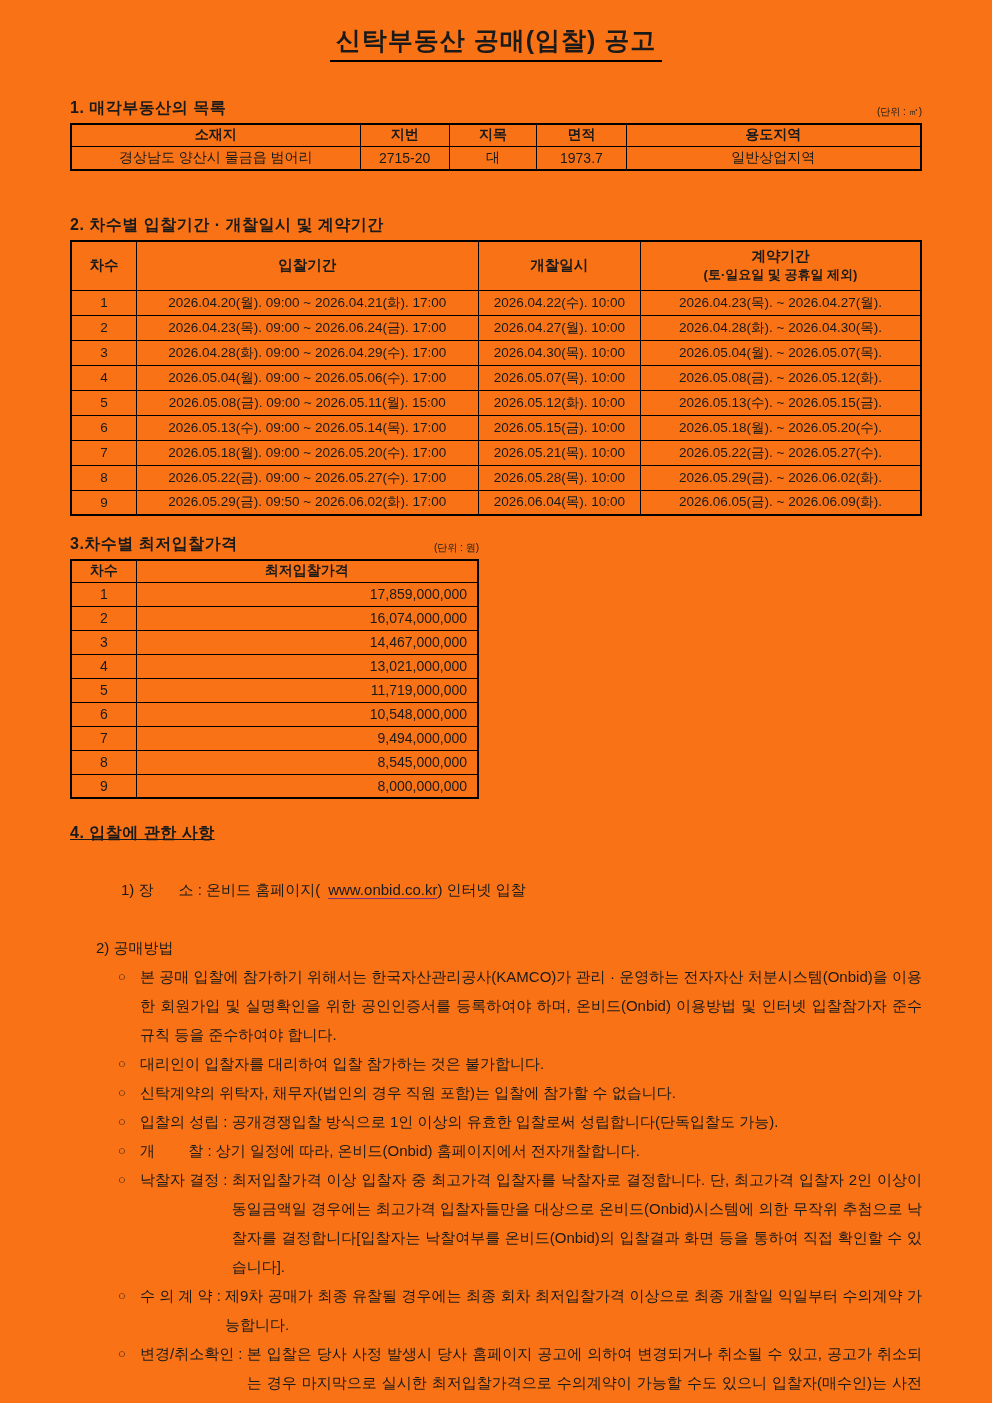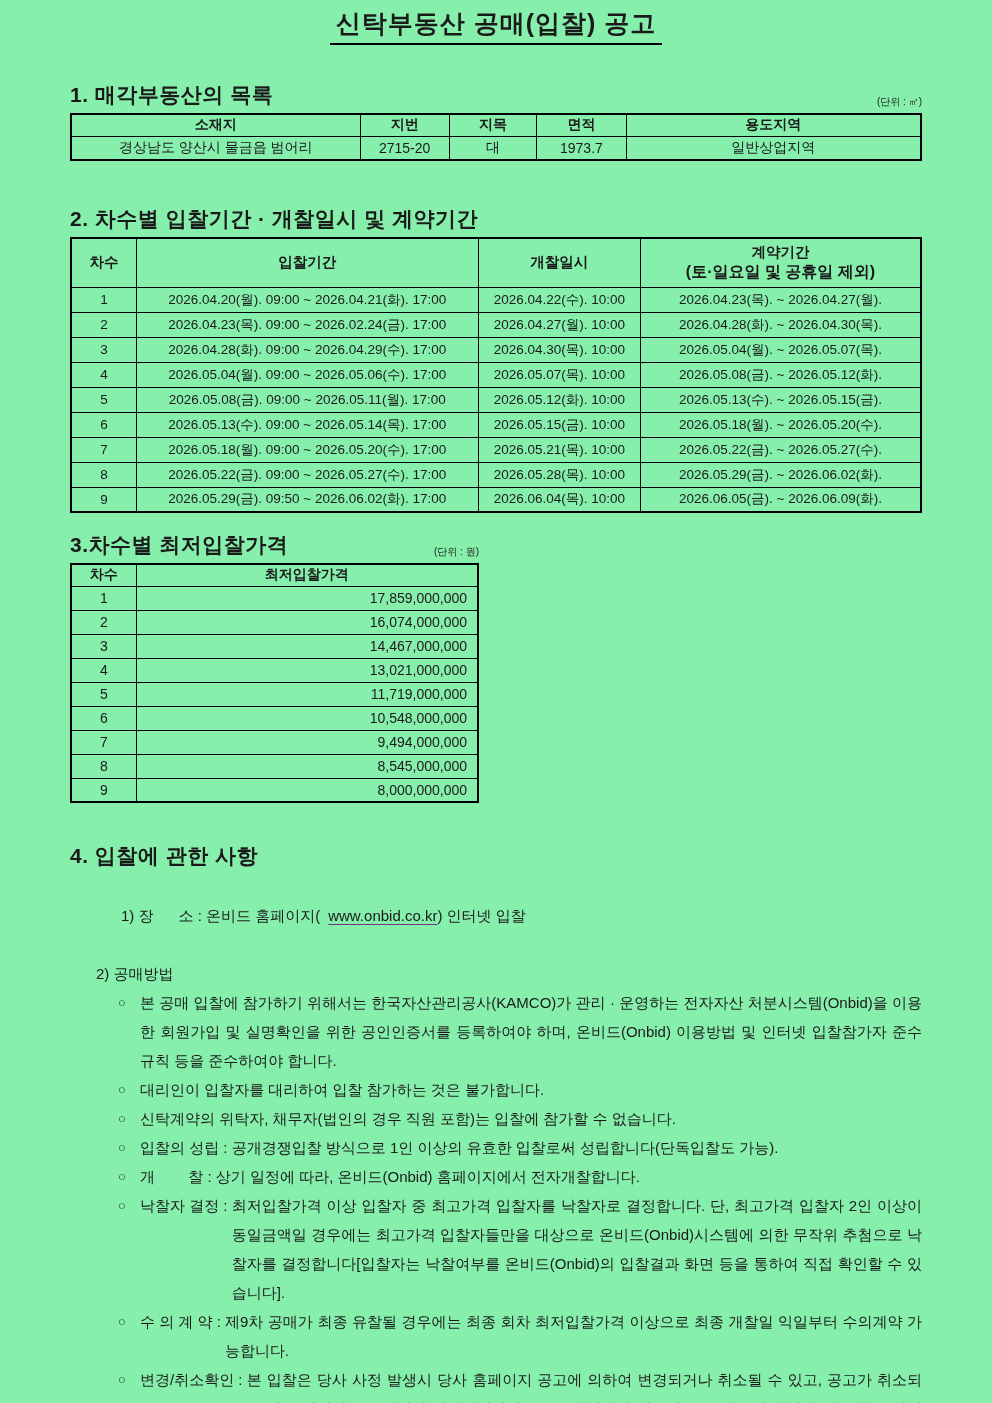--- a/index.html
+++ b/index.html
@@ -1,62 +1,62 @@
 <!DOCTYPE html>
 <html lang="ko"><head>
 <meta charset="utf-8">
 <style>
   * { box-sizing: border-box; }
   html,body { margin:0; padding:0; background:#ffffff; }
   .page {
     width: 992px; height: 1403px;
     margin: 0 auto;
-    padding: 3px 70px 0 70px;
+    padding: 20px 70px 0 70px;
     font-family: "Liberation Sans", "DejaVu Sans", sans-serif;
     color: #1a1a1a;
-    background:#86efac;
+    background:#f97316;
     overflow: hidden;
   }
 
   
   .title-wrap { text-align: center; margin-top: 4px; }
   .doc-title {
     display: inline-block;
     font-size: 25px; font-weight: 700; letter-spacing: 1px;
     border-bottom: 2.5px solid #000;
     padding: 0 6px 3px 6px;
   }
 
   
   .sec-row { display:flex; justify-content: space-between; align-items: flex-end; }
-  .sec-head { font-size: 21px; font-weight: 700; letter-spacing: 0.5px; }
+  .sec-head { font-size: 16px; font-weight: 700; letter-spacing: 0.5px; }
   .unit-label { font-size: 10px; font-weight: 400; }
 
   .sec1-row { margin-top: 36px; }
   .sec2-row { margin-top: 44px; }
   .sec3-row { margin-top: 18px; width: 409px; }
-  .sec4-head { margin-top: 39px; }
+  .sec4-head { margin-top: 24px; text-decoration: underline; }
 
   
   table { border-collapse: collapse; table-layout: fixed; margin-top: 4px; }
   table { border: 2px solid #000; }
   th, td { border: 1.2px solid #000; font-size: 14px; text-align: center; padding: 1px 4px; overflow: hidden; white-space: nowrap; }
   th { font-weight: 700; }
 
   .t1 { width: 852px; }
   .t1 th { height: 22px; }
   .t1 td { height: 24px; }
   .t1 .c0 { width: 34%; } .t1 .c1 { width: 10.5%; } .t1 .c2 { width: 10.3%; }
   .t1 .c3 { width: 10.5%; } .t1 .c4 { width: 34.7%; }
 
   .t2 { width: 852px; }
   .t2 th { height: 49px; font-size: 14.5px; }
   .t2 td { height: 25px; font-size: 13.5px; }
   .t2 .c0 { width: 7.7%; } .t2 .c1 { width: 40.2%; } .t2 .c2 { width: 19.1%; } .t2 .c3 { width: 33%; }
-  .t2 th .sub { display:block; font-size: 16px; }
+  .t2 th .sub { display:block; font-size: 13px; }
 
   .t3 { width: 409px; }
   .t3 th { height: 22px; }
   .t3 td { height: 24px; }
   .t3 .c0 { width: 16%; }
   .t3 .c1 { width: 84%; }
   .t3 td.c1 { text-align: right; padding-right: 10px; }
 
   
   .sec4-body { margin-left: 26px; margin-top: 2px; font-size: 15px; line-height: 29px; }
@@ -126,39 +126,39 @@
     </thead>
     <tbody id="t2-body">
         <tr>
           <td class="c0">1</td>
           <td class="c1">2026.04.20(월). 09:00 ~ 2026.04.21(화). 17:00</td>
           <td class="c2">2026.04.22(수). 10:00</td>
           <td class="c3">2026.04.23(목). ~ 2026.04.27(월).</td>
         </tr>
         <tr>
           <td class="c0">2</td>
-          <td class="c1">2026.04.23(목). 09:00 ~ 2026.02.24(금). 17:00</td>
+          <td class="c1">2026.04.23(목). 09:00 ~ 2026.06.24(금). 17:00</td>
           <td class="c2">2026.04.27(월). 10:00</td>
           <td class="c3">2026.04.28(화). ~ 2026.04.30(목).</td>
         </tr>
         <tr>
           <td class="c0">3</td>
           <td class="c1">2026.04.28(화). 09:00 ~ 2026.04.29(수). 17:00</td>
           <td class="c2">2026.04.30(목). 10:00</td>
           <td class="c3">2026.05.04(월). ~ 2026.05.07(목).</td>
         </tr>
         <tr>
           <td class="c0">4</td>
           <td class="c1">2026.05.04(월). 09:00 ~ 2026.05.06(수). 17:00</td>
           <td class="c2">2026.05.07(목). 10:00</td>
           <td class="c3">2026.05.08(금). ~ 2026.05.12(화).</td>
         </tr>
         <tr>
           <td class="c0">5</td>
-          <td class="c1">2026.05.08(금). 09:00 ~ 2026.05.11(월). 17:00</td>
+          <td class="c1">2026.05.08(금). 09:00 ~ 2026.05.11(월). 15:00</td>
           <td class="c2">2026.05.12(화). 10:00</td>
           <td class="c3">2026.05.13(수). ~ 2026.05.15(금).</td>
         </tr>
         <tr>
           <td class="c0">6</td>
           <td class="c1">2026.05.13(수). 09:00 ~ 2026.05.14(목). 17:00</td>
           <td class="c2">2026.05.15(금). 10:00</td>
           <td class="c3">2026.05.18(월). ~ 2026.05.20(수).</td>
         </tr>
         <tr>

